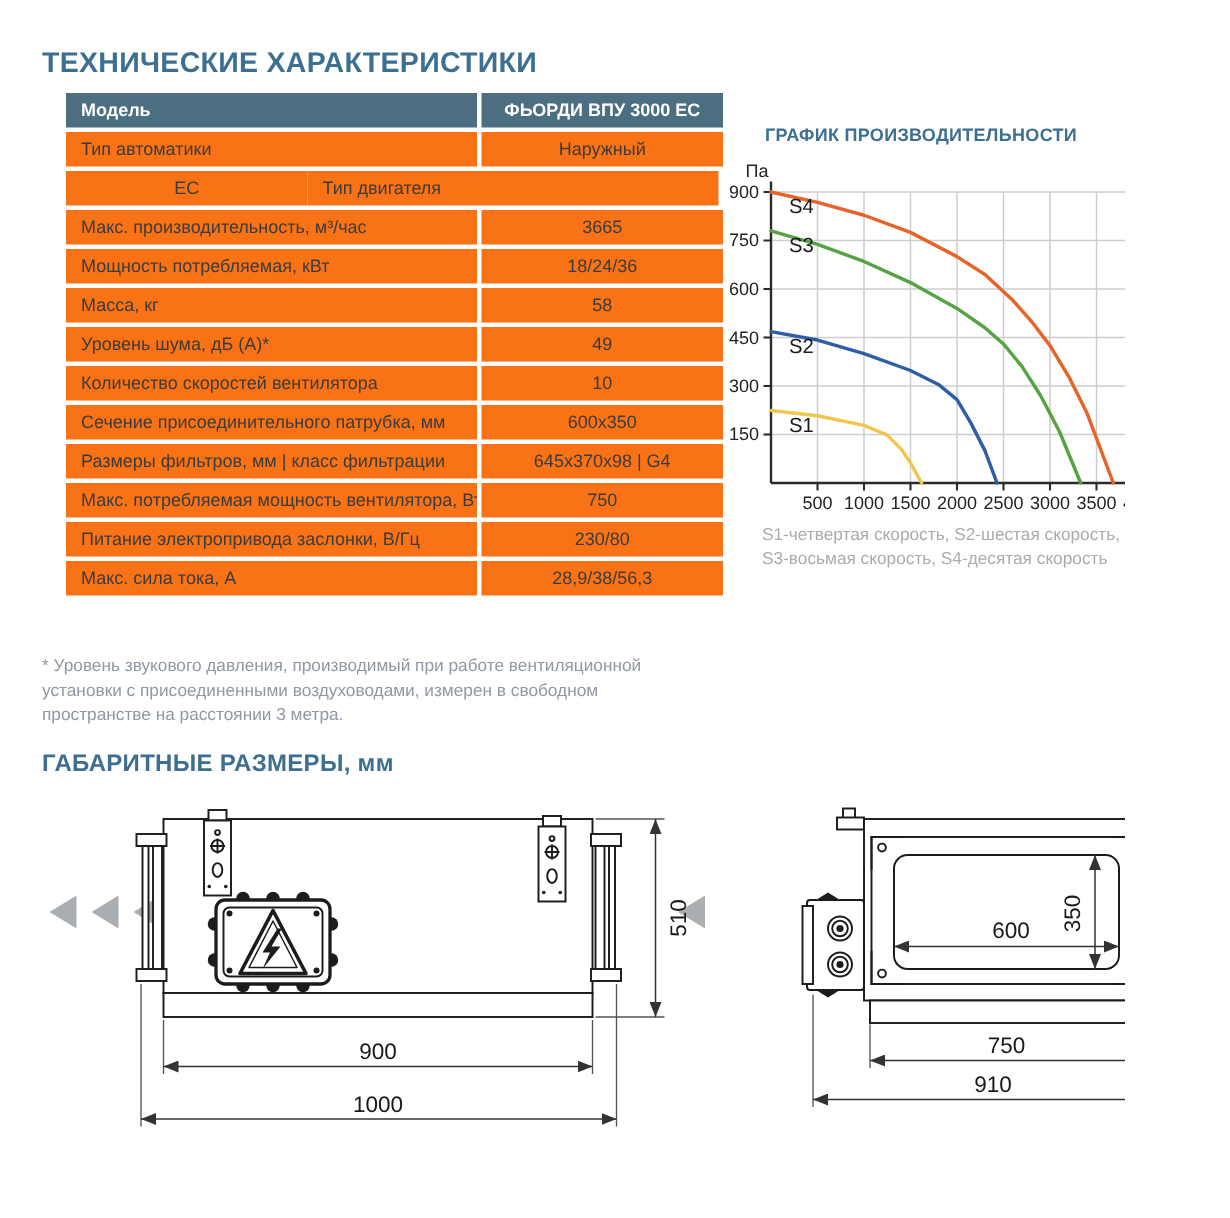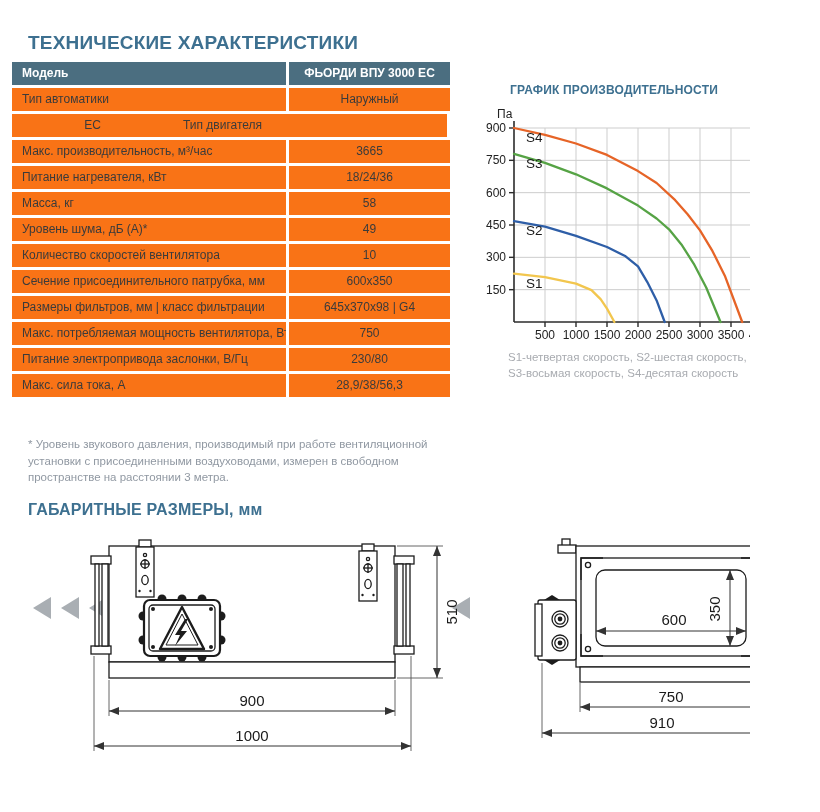--- a/index.html
+++ b/index.html
@@ -4,21 +4,21 @@
 <style>
   html,body{margin:0;padding:0;background:#fff;}
   #page{position:relative;width:750px;height:812px;background:#fff;overflow:hidden;
         font-family:"Liberation Sans","DejaVu Sans",sans-serif;}
   .sec-title{position:absolute;font-weight:bold;color:#3d7090;letter-spacing:.2px;}
   #main-title{left:28px;top:32px;font-size:19px;}
   #chart-title{left:510px;top:83px;font-size:12px;}
   #dims-title{left:28px;top:501px;font-size:16px;}
 
   
-  #spec-table{position:absolute;left:12px;top:62px;width:438px;}
+  #spec-table{position:absolute;left:44px;top:62px;width:438px;}
   .trow{display:flex;margin-bottom:3px;}
   .tcell{background:#f97316;height:23px;line-height:23px;font-size:12px;color:#3b3b3b;
          white-space:nowrap;overflow:hidden;}
   .tcell.param{width:274px;padding-left:10px;box-sizing:border-box;margin-right:3px;}
   .tcell.value{width:161px;text-align:center;}
   .trow.header .tcell{background:#4b6e80;color:#ffffff;font-weight:bold;}
 
   #footnote{position:absolute;left:28px;top:436px;font-size:11.5px;line-height:1.45;color:#9098a2;}
   #chart-caption{position:absolute;left:508px;top:350px;font-size:11.5px;line-height:1.35;color:#a8abb0;}
 
@@ -51,21 +51,21 @@
         </div>
         <div class="trow">
           <div class="tcell value">ЕС</div>
           <div class="tcell param">Тип двигателя</div>
         </div>
         <div class="trow">
           <div class="tcell param">Макс. производительность, м³/час</div>
           <div class="tcell value">3665</div>
         </div>
         <div class="trow">
-          <div class="tcell param">Питание нагревателя, кВт</div>
+          <div class="tcell param">Мощность потребляемая, кВт</div>
           <div class="tcell value">18/24/36</div>
         </div>
         <div class="trow">
           <div class="tcell param">Масса, кг</div>
           <div class="tcell value">58</div>
         </div>
         <div class="trow">
           <div class="tcell param">Уровень шума, дБ (А)*</div>
           <div class="tcell value">49</div>
         </div>

